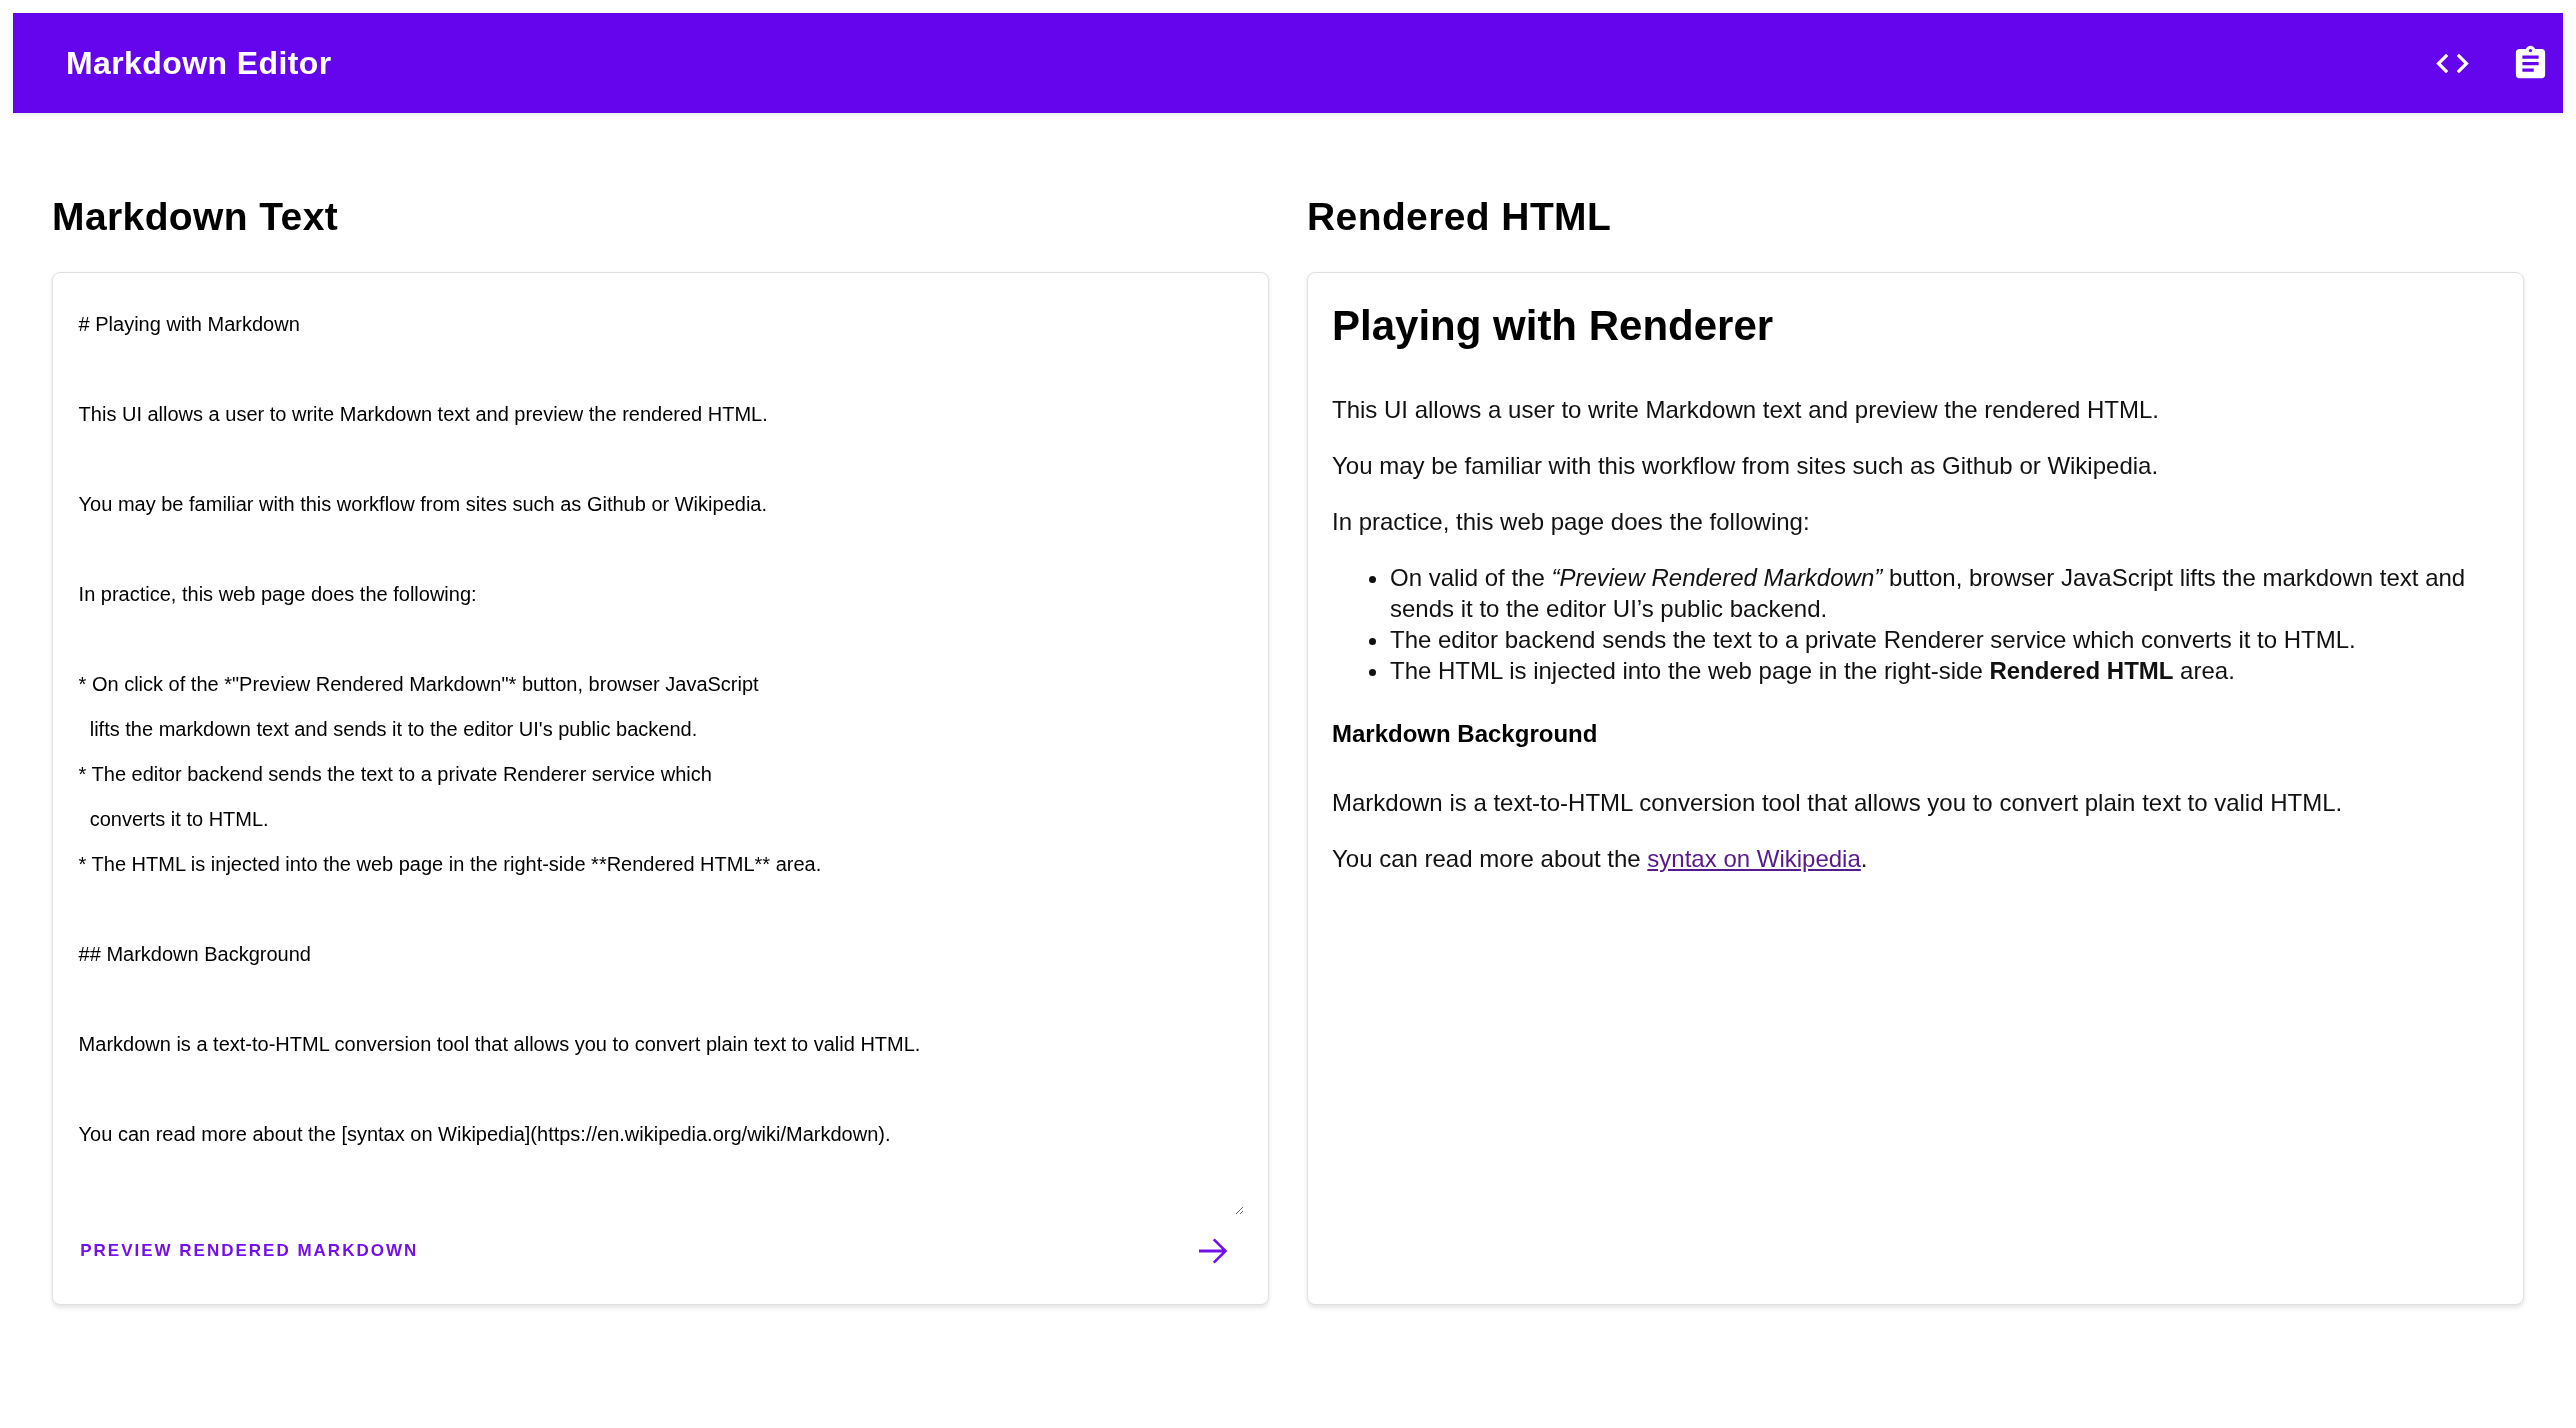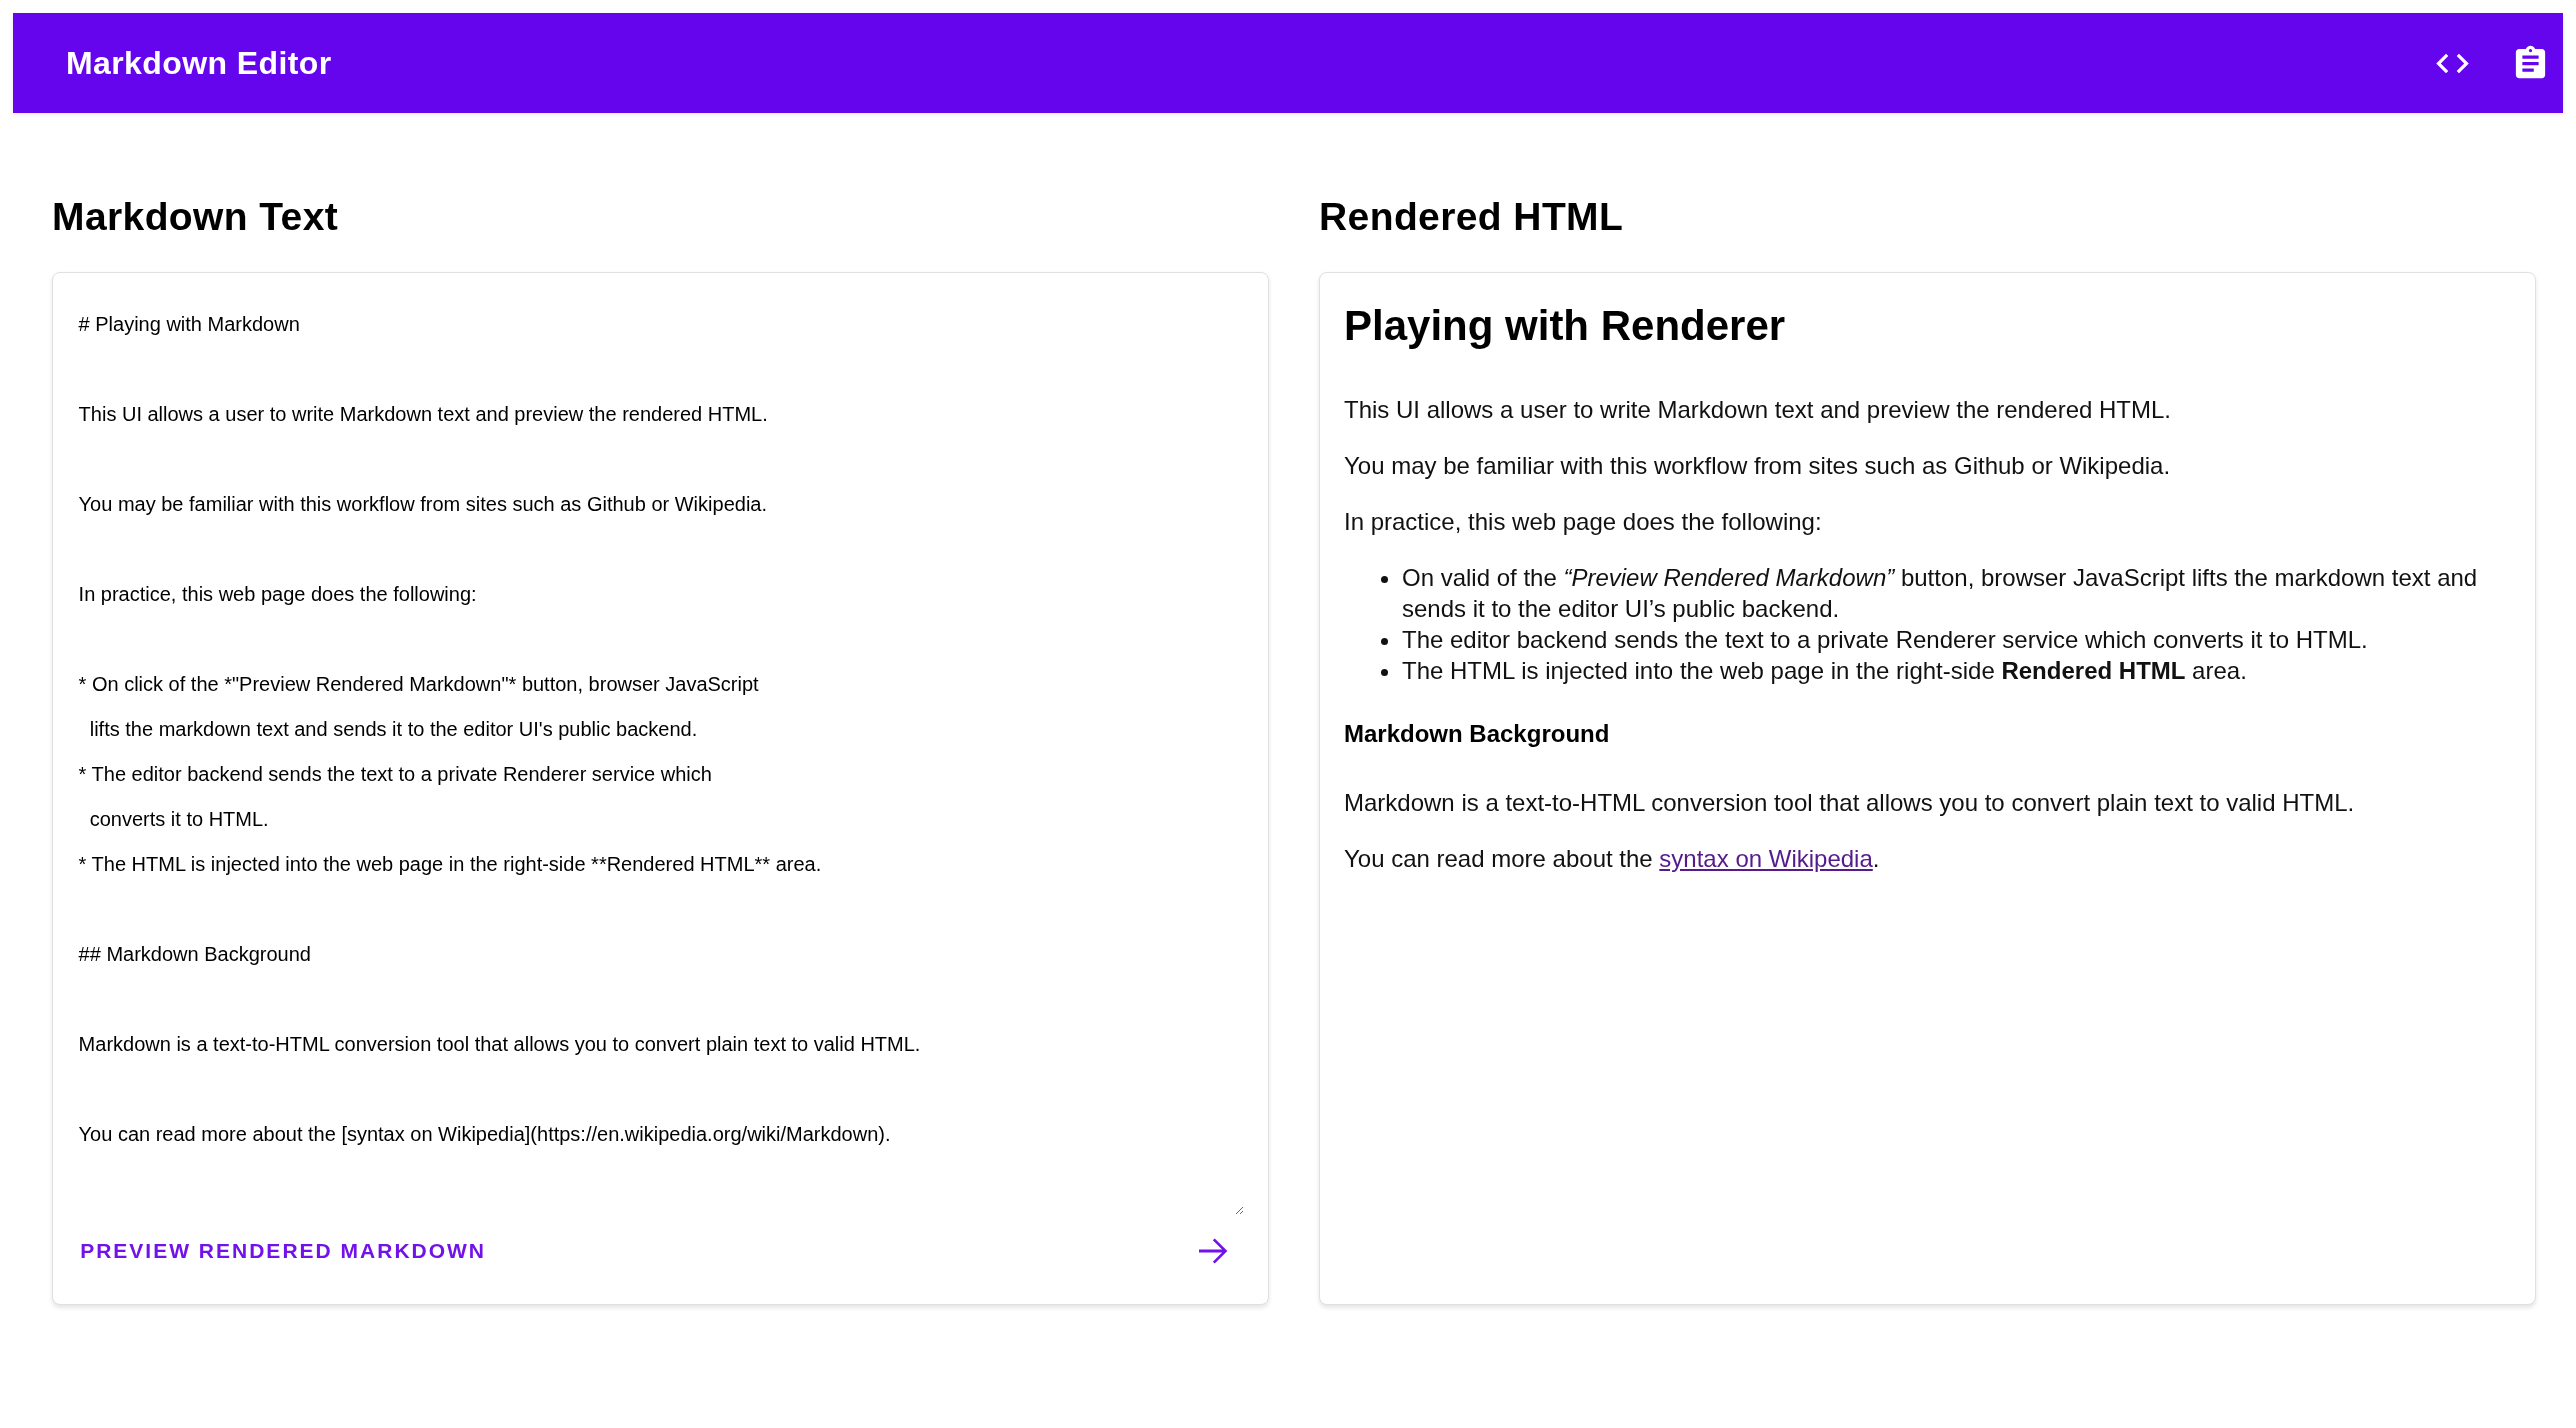--- a/index.html
+++ b/index.html
@@ -38,21 +38,21 @@
     width: 39px; height: 39px;
     background: none; border: none; padding: 0;
     cursor: pointer;
     display: flex; align-items: center; justify-content: center;
   }
   .icon-btn svg { display: block; }
 
   
   .main {
     display: flex;
-    gap: 50px;
+    gap: 38px;
     padding: 0 53px 0 52px;
   }
   .column { width: 1217px; }
 
   .section-heading {
     margin: 84px 0 36px 0;
     font-size: 39px;
     line-height: 39px;
     font-weight: 700;
     color: #000000;
@@ -92,21 +92,21 @@
     height: 52px;
     display: flex;
     align-items: center;
     justify-content: space-between;
   }
   .preview-btn {
     background: none; border: none; padding: 0 0 0 3.2px;
     cursor: pointer;
     color: #7311EB;
     font-family: "Liberation Sans", sans-serif;
-    font-size: 21px;
+    font-size: 17px;
     font-weight: 700;
     letter-spacing: 2px;
   }
   .arrow-btn { width: 42px; height: 42px; margin-right: 9.7px; }
 
   
   .rendered h1 {
     margin: 4.8px 0 44px 0;
     font-size: 42px;
     line-height: 48px;

